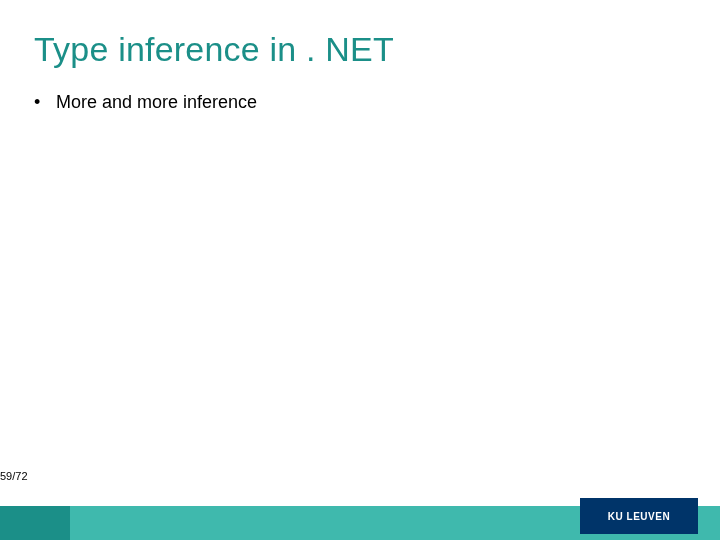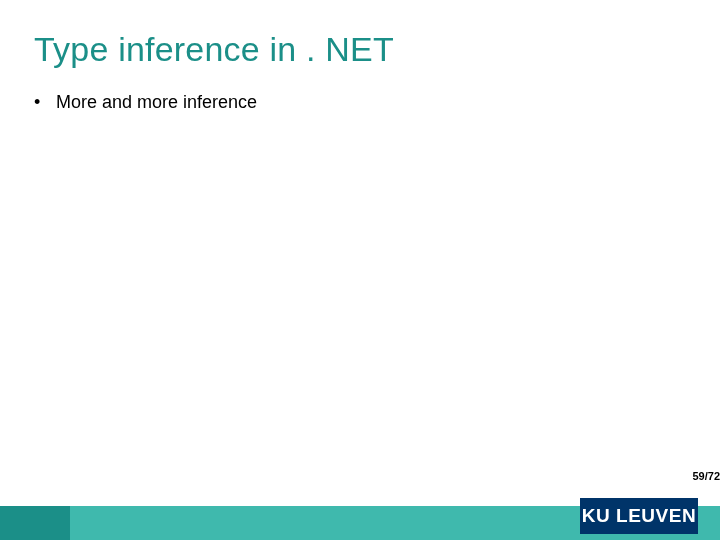--- a/index.html
+++ b/index.html
@@ -3,26 +3,26 @@
 <meta charset="utf-8">
 <style>
   * { margin: 0; padding: 0; box-sizing: border-box; }
   html, body { width: 720px; height: 540px; background: #fff; font-family: Arial, Helvetica, sans-serif; overflow: hidden; }
   .slide { position: relative; width: 720px; height: 540px; }
   .title { position: absolute; left: 34px; top: 30px; font-size: 34px; color: #1b8f88; font-weight: 400; letter-spacing: 0.2px; }
   .body  { position: absolute; left: 34px; top: 92px; right: 40px; }
   .bullet-row { display: flex; align-items: baseline; }
   .bullet-dot { width: 22px; font-size: 18px; color: #000; line-height: 1; }
   .bullet-text { font-size: 18px; color: #000; }
-  .page-num { position: absolute; left: 0; right: 0; bottom: 58px; text-align: right; font-size: 11px; color: #000; font-weight: bold; }
+  .page-num { position: absolute; left: 0; right: 0; bottom: 58px; text-align: left; font-size: 11px; color: #000; }
   .footer { position: absolute; left: 0; right: 0; bottom: 0; height: 42px; }
   .footer .bar-light { position: absolute; left: 0; right: 0; top: 8px; bottom: 0; background: #3fb9ad; }
   .footer .bar-mid   { position: absolute; left: 0; top: 8px; bottom: 0; width: 70px; background: #1b8f88; }
   .footer .badge     { position: absolute; right: 22px; top: 0; bottom: 6px; width: 118px; background: #003469; display: flex; align-items: center; justify-content: center; }
-  .footer .badge-text { color: #fff; font-size: 19px; font-weight: 700; letter-spacing: 0.5px; text-align: center; }
+  .footer .badge-text { color: #fff; font-size: 10px; font-weight: 700; letter-spacing: 0.5px; text-align: center; }
 </style>
 </head>
 <body>
 
 <div class="slide">
 
   <h1 class="title">Type inference in . NET</h1>
 
   <div class="body">
     <div class="bullet-row">

